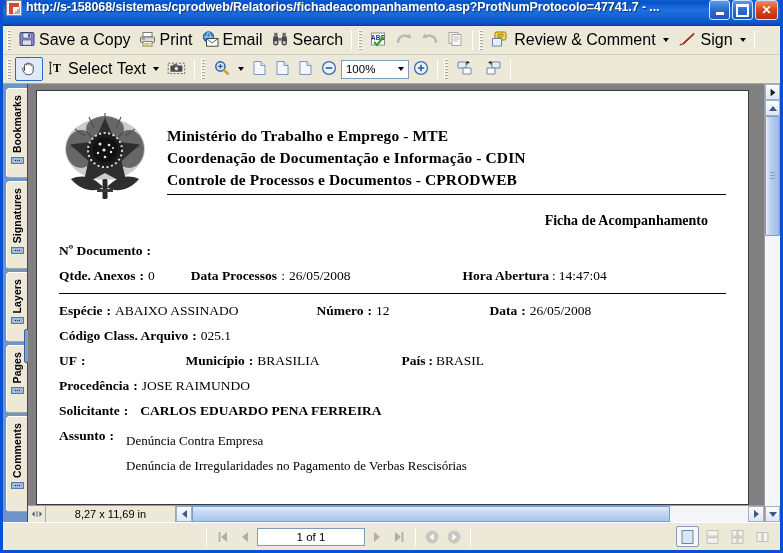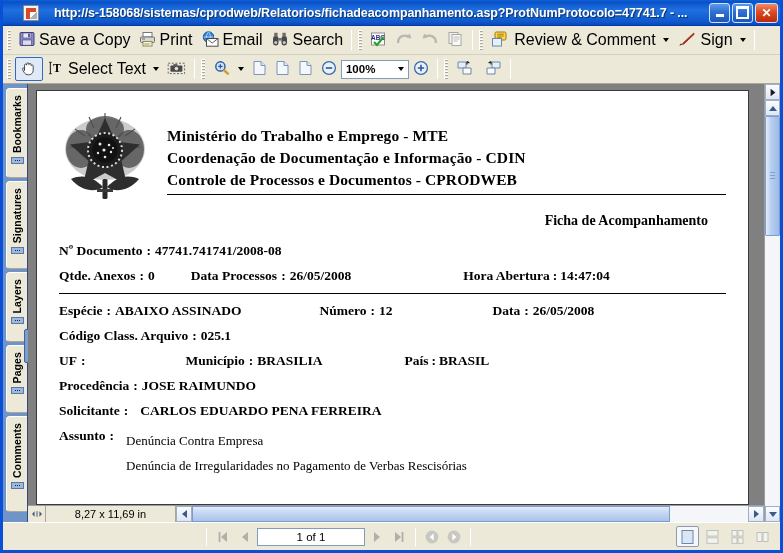--- a/index.html
+++ b/index.html
@@ -15,24 +15,23 @@
     border-top: none;
     background: #ece9d8;
     display: flex; flex-direction: column;
     position: relative;
   }
 
   
   .titlebar {
     height: 26px; flex: 0 0 26px;
     background: linear-gradient(180deg,#0a62d6 0%,#0a50c8 8%,#1f70e0 40%,#0d58cc 88%,#0a46b4 100%);
-    display: flex; align-items: center;
-    padding: 0 2px 0 20px;
+    display: flex; align-items: flex-start;
+    padding: 0 2px 0 3px;
     border-bottom: 1px solid #003bb0;
-    gap: 11px;
   }
   .title-icon {
     width: 16px; height: 16px; flex: 0 0 16px;
     background: #f2f2f2;
     border: 1px solid #8a8a8a;
     position: relative; margin-right: 4px;
     border-radius: 1px;
   }
   .title-icon:before {
     content: ""; position: absolute; left: 2px; top: 2px;
@@ -214,21 +213,21 @@
   }
   .rule { height: 1px; background: #000; margin-top: 3px; }
   .ficha {
     text-align: right;
     font-size: 14px; font-weight: bold;
     margin-top: 12px;
     padding-right: 18px;
   }
   .f-row { display: flex; align-items: baseline; margin-top: 9px; font-size: 13.5px; }
   .lbl { font-weight: bold; }
-  .val { font-weight: bold; }
+  .val { font-weight: normal; }
   .doc-sep { height: 1px; background: #000; margin-top: 9px; }
   .assunto-lines { font-size: 13px; line-height: 1.95; }
   .bold-val { font-weight: bold; }
 
   
   .vscroll {
     flex: 0 0 16px; width: 16px;
     background: #f1f1f1;
     border-left: 1px solid #9c9c9c;
     display: flex; flex-direction: column;
@@ -694,21 +693,20 @@
                   <div>Controle de Processos e Documentos - CPRODWEB</div>
                   <div class="rule"></div>
                 </div>
               </div>
 
               <div class="ficha">Ficha de Acompanhamento</div>
 
               <div class="f-row" style="margin-top:14px">
                 <span class="lbl">Nº Documento</span>
                 <span class="lbl" style="margin:0 4px">:</span>
-                <span class="lbl">47741.741741/2008-08</span>
               </div>
 
               <div class="f-row">
                 <span class="lbl">Qtde. Anexos</span>
                 <span class="lbl" style="margin:0 4px">:</span>
                 <span class="val">0</span>
                 <span class="lbl" style="margin-left:36px">Data Processos</span>
                 <span class="val" style="margin:0 4px">:</span>
                 <span class="val">26/05/2008</span>
                 <span class="lbl" style="margin-left:112px">Hora Abertura</span>

